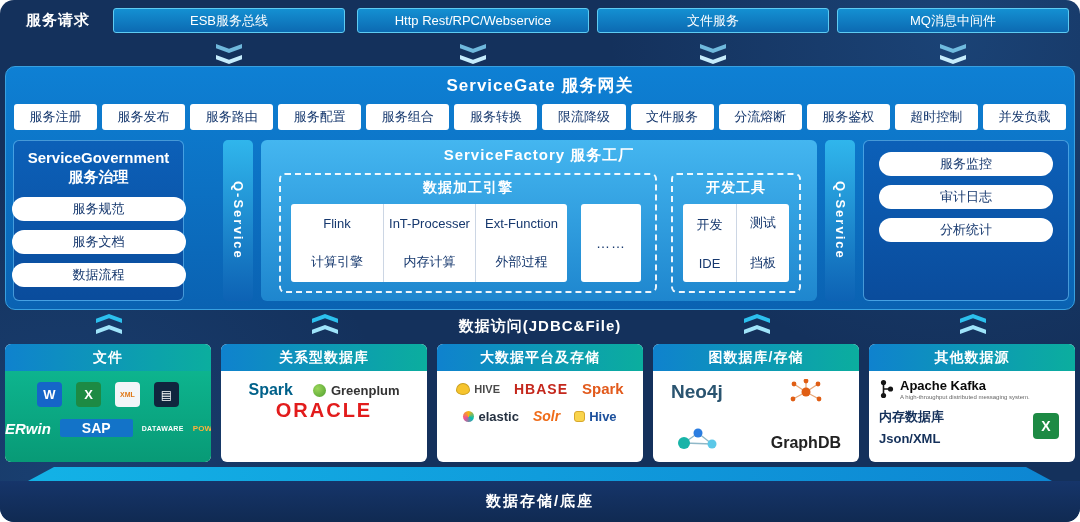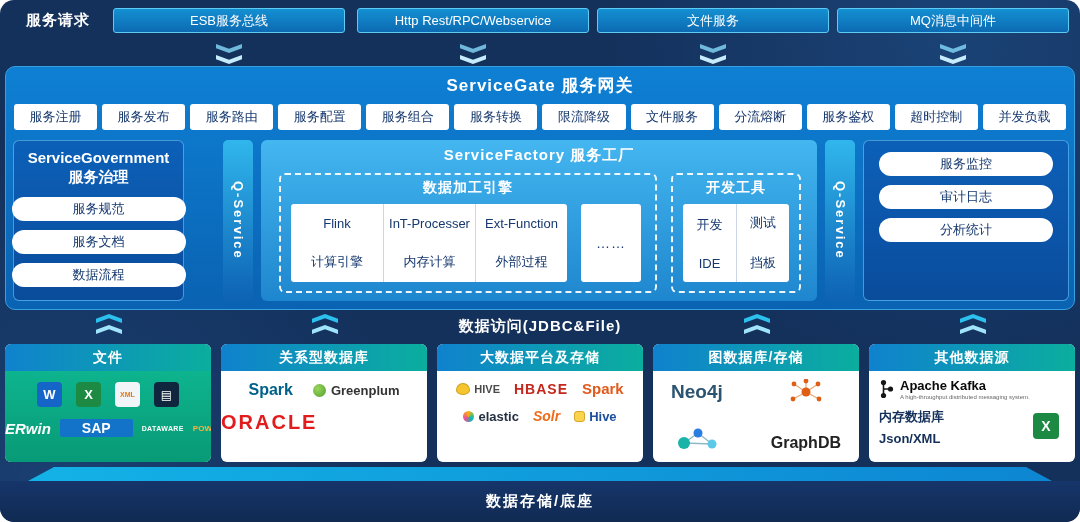--- a/index.html
+++ b/index.html
@@ -86,21 +86,21 @@
   .lg-sap{background:#1373c8;border-radius:2px;padding:1px 22px;font-size:14px;font-weight:bold}
   .lg-dataware{font-size:7px;font-weight:bold;letter-spacing:.4px}
   .lg-powerdesigner{font-size:8px;font-weight:bold;color:#ffb23c}
 
   .rel-body{padding-top:10px}
   .rel-row1{display:flex;justify-content:center;align-items:center;gap:20px}
   .lg-mysql{font-size:16px;font-weight:bold;color:#00618a}
   .gp-wrap{display:flex;align-items:center;gap:5px}
   .gp-dot{width:13px;height:13px;border-radius:50%;background:radial-gradient(circle at 35% 35%,#9ad65a,#4f9e2f)}
   .lg-greenplum{font-size:13px;font-weight:bold;color:#333}
-  .lg-oracle{margin-top:12px;font-size:20px;font-weight:bold;color:#e21c1c;letter-spacing:2px}
+  .lg-oracle{margin-top:0;text-align:center;font-size:20px;font-weight:bold;color:#e21c1c;letter-spacing:2px}
 
   .big-body{padding-top:9px}
   .bd-row{display:flex;justify-content:center;align-items:center;gap:14px}
   .bd-row + .bd-row{margin-top:11px}
   .logo-wrap{display:flex;align-items:center;gap:4px}
   .hive-dot{width:14px;height:12px;background:#f6c42d;border:1px solid #caa020;border-radius:50% 50% 50% 50%/60% 60% 40% 40%}
   .lg-hive{font-size:11px;font-weight:bold;color:#4a4a4a}
   .lg-hbase{font-size:14px;font-weight:bold;color:#c4271c;letter-spacing:1px}
   .lg-spark{font-size:15px;font-weight:bold;color:#e25a1c}
   .el-dot{width:11px;height:11px;border-radius:50%;background:conic-gradient(#f9b110,#00bfb3,#f04e98,#f9b110)}

